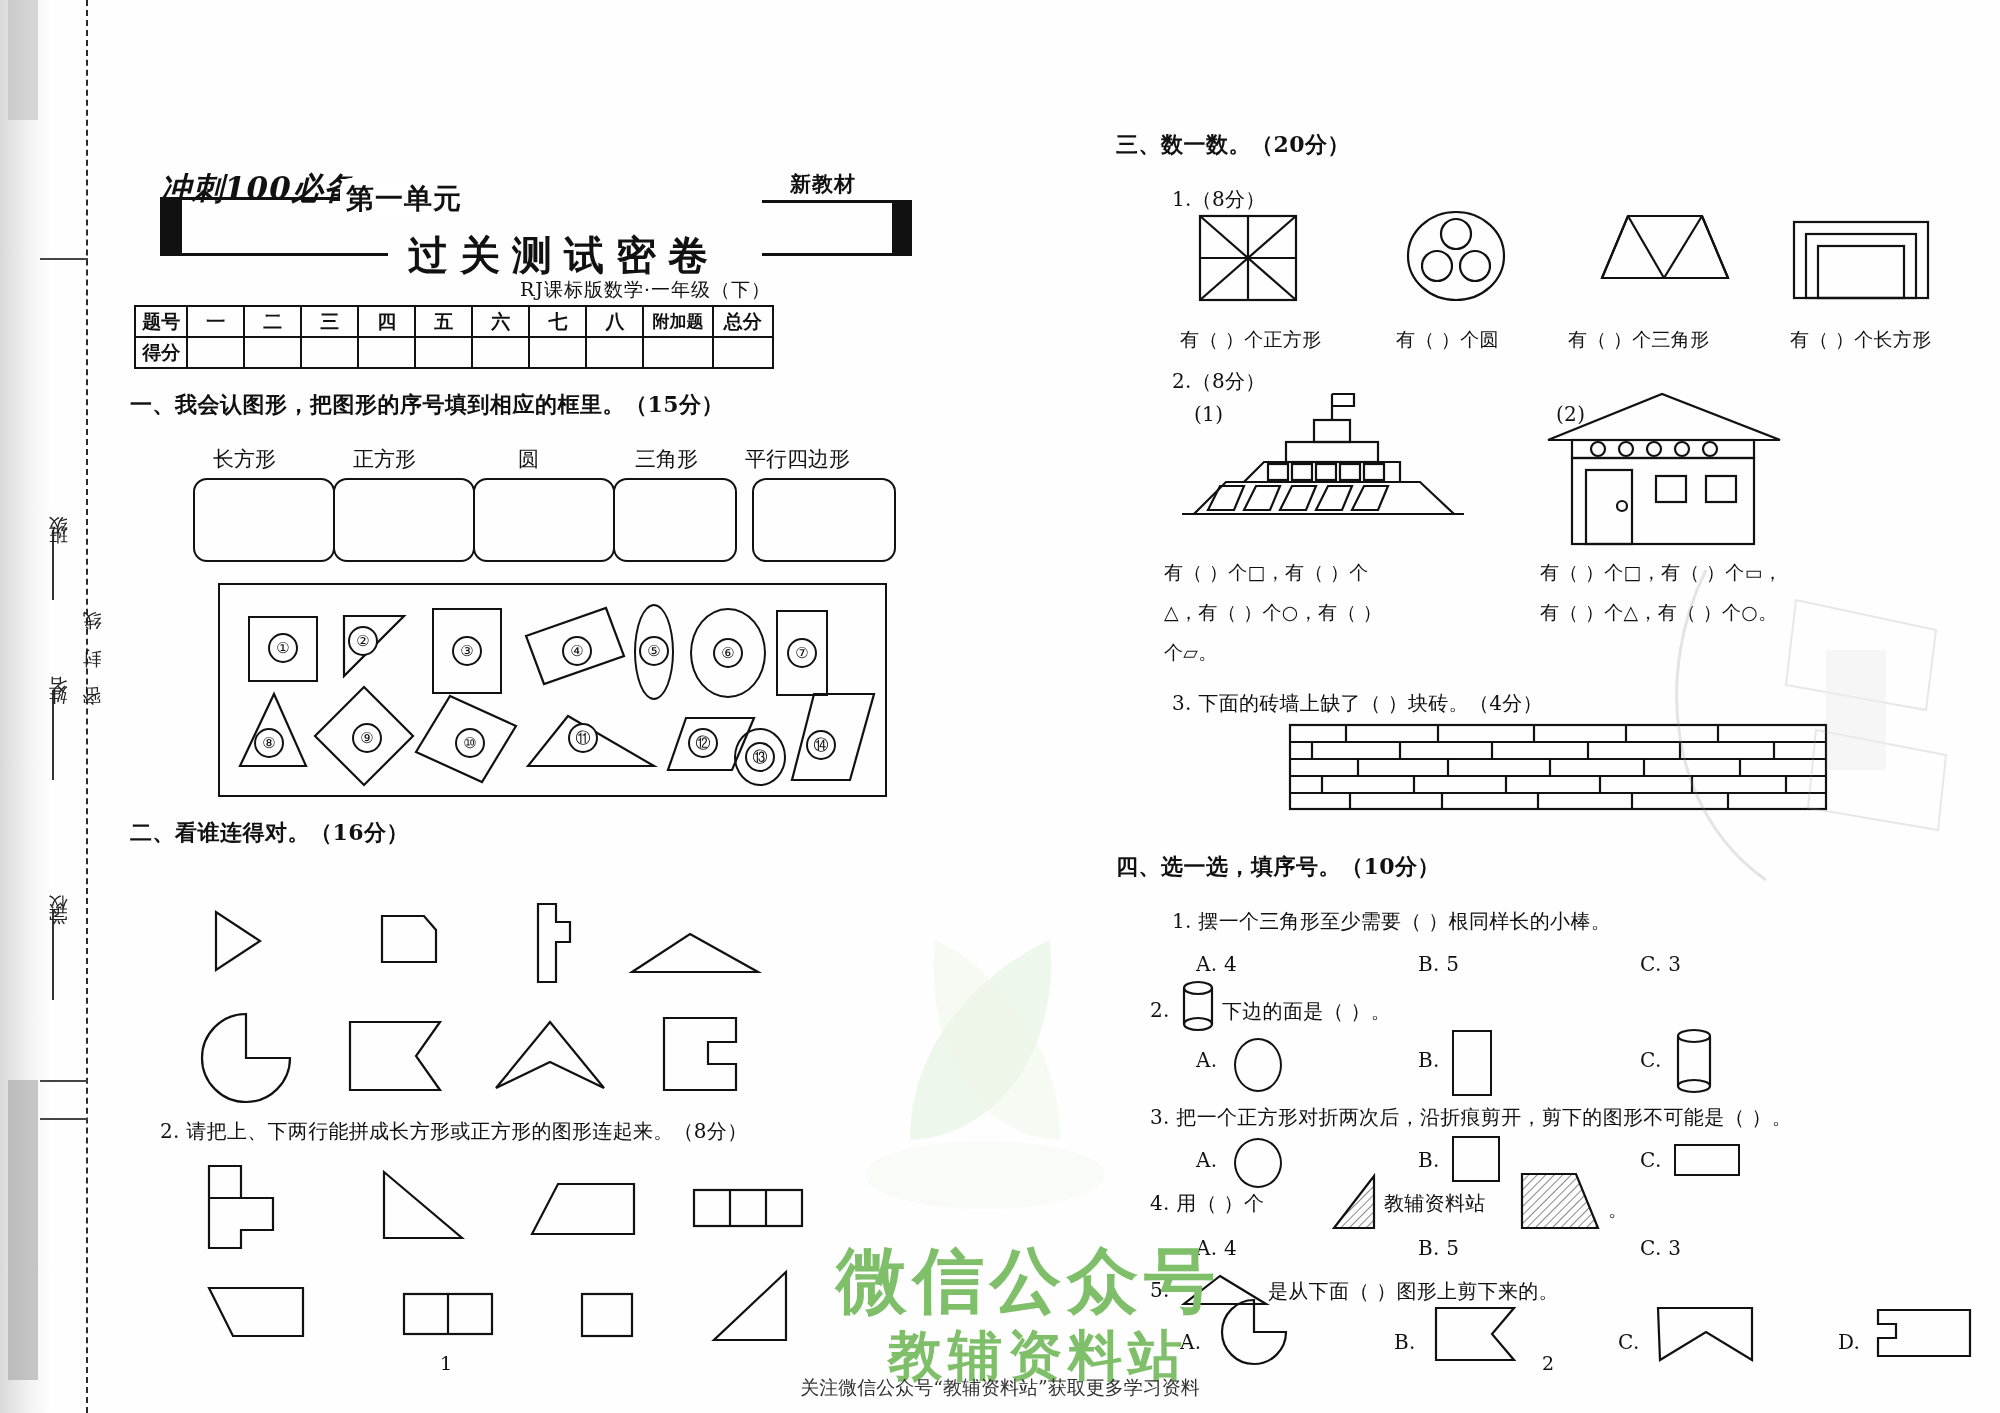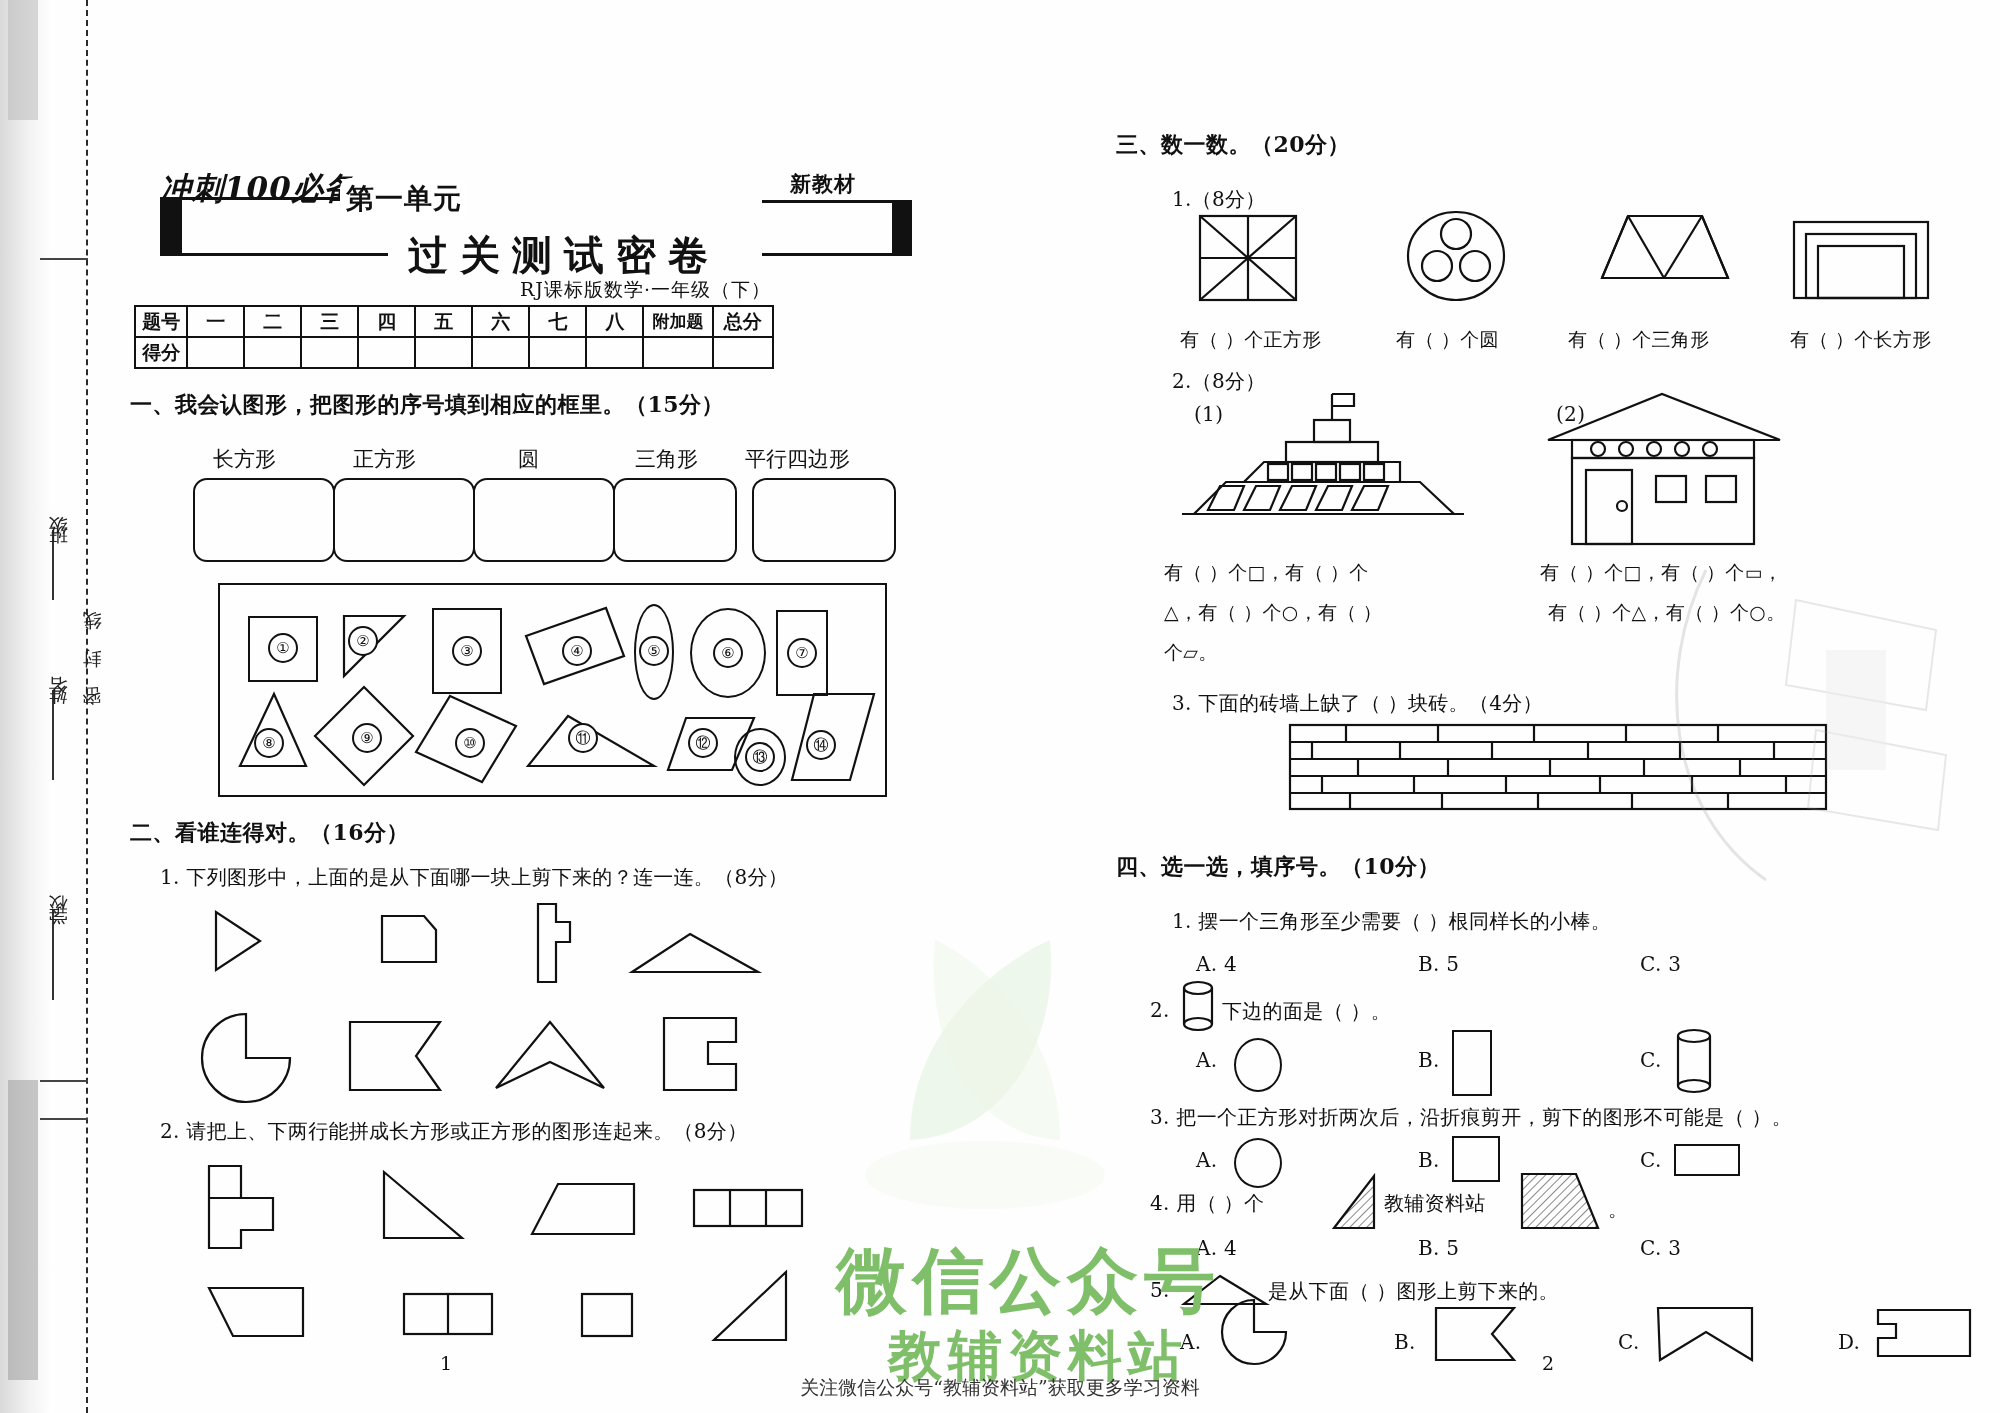--- a/index.html
+++ b/index.html
@@ -208,21 +208,20 @@
 
   <div class="circ" style="left:734px;top:728px;width:48px;height:54px;"></div>
   <div class="num" style="left:745px;top:742px;">⑬</div>
 
   <svg style="left:788px;top:690px;" width="92" height="96">
     <polygon class="st" points="26,4 86,4 62,90 4,90"></polygon>
   </svg>
   <div class="num" style="left:806px;top:730px;">⑭</div>
 
   <div class="sec-h" style="left:130px;top:818px;">二、看谁连得对。（16分）</div>
-  <div class="q" style="left:160px;top:864px;">1. 下列图形中，上面的是从下面哪一块上剪下来的？连一连。（8分）</div>
 
   <svg style="left:212px;top:908px;" width="62" height="66">
     <polygon class="st" points="4,4 4,62 48,33"></polygon>
   </svg>
   <svg style="left:378px;top:912px;" width="62" height="56">
     <polygon class="st" points="4,4 46,4 58,18 58,50 4,50"></polygon>
   </svg>
   <svg style="left:522px;top:900px;" width="52" height="86">
     <polygon class="st" points="16,4 34,4 34,22 48,22 48,42 34,42 34,82 16,82"></polygon>
   </svg>
@@ -342,21 +341,21 @@
     <rect class="st" x="50" y="82" width="46" height="74"></rect>
     <circle class="st" cx="86" cy="118" r="5"></circle>
     <rect class="st" x="120" y="88" width="30" height="26"></rect>
     <rect class="st" x="170" y="88" width="30" height="26"></rect>
   </svg>
 
   <div class="q small" style="left:1164px;top:560px;">有（    ）个□，有（    ）个</div>
   <div class="q small" style="left:1164px;top:600px;">△，有（    ）个○，有（    ）</div>
   <div class="q small" style="left:1164px;top:640px;">个▱。</div>
   <div class="q small" style="left:1540px;top:560px;">有（    ）个□，有（    ）个▭，</div>
-  <div class="q small" style="left:1540px;top:600px;margin-left:8px;">有（    ）个△，有（    ）个○。</div>
+  <div class="q small" style="left:1540px;top:600px;">有（    ）个△，有（    ）个○。</div>
 
   <div class="q" style="left:1172px;top:690px;">3. 下面的砖墙上缺了（        ）块砖。（4分）</div>
 
   <svg style="left:1288px;top:723px;" width="540" height="88">
     <rect class="st" x="2" y="2" width="536" height="84"></rect>
     <path class="st" d="M2,19 H538 M2,36 H538 M2,53 H538 M2,70 H538"></path>
     <path class="st" d="M58,2 V19 M150,2 V19 M246,2 V19 M338,2 V19 M430,2 V19
                         M24,19 V36 M112,19 V36 M204,19 V36 M300,19 V36 M392,19 V36 M486,19 V36
                         M70,36 V53 M160,36 V53 M262,36 V53 M356,36 V53 M452,36 V53
                         M34,53 V70 M126,53 V70 M218,53 V70 M312,53 V70 M404,53 V70 M498,53 V70

